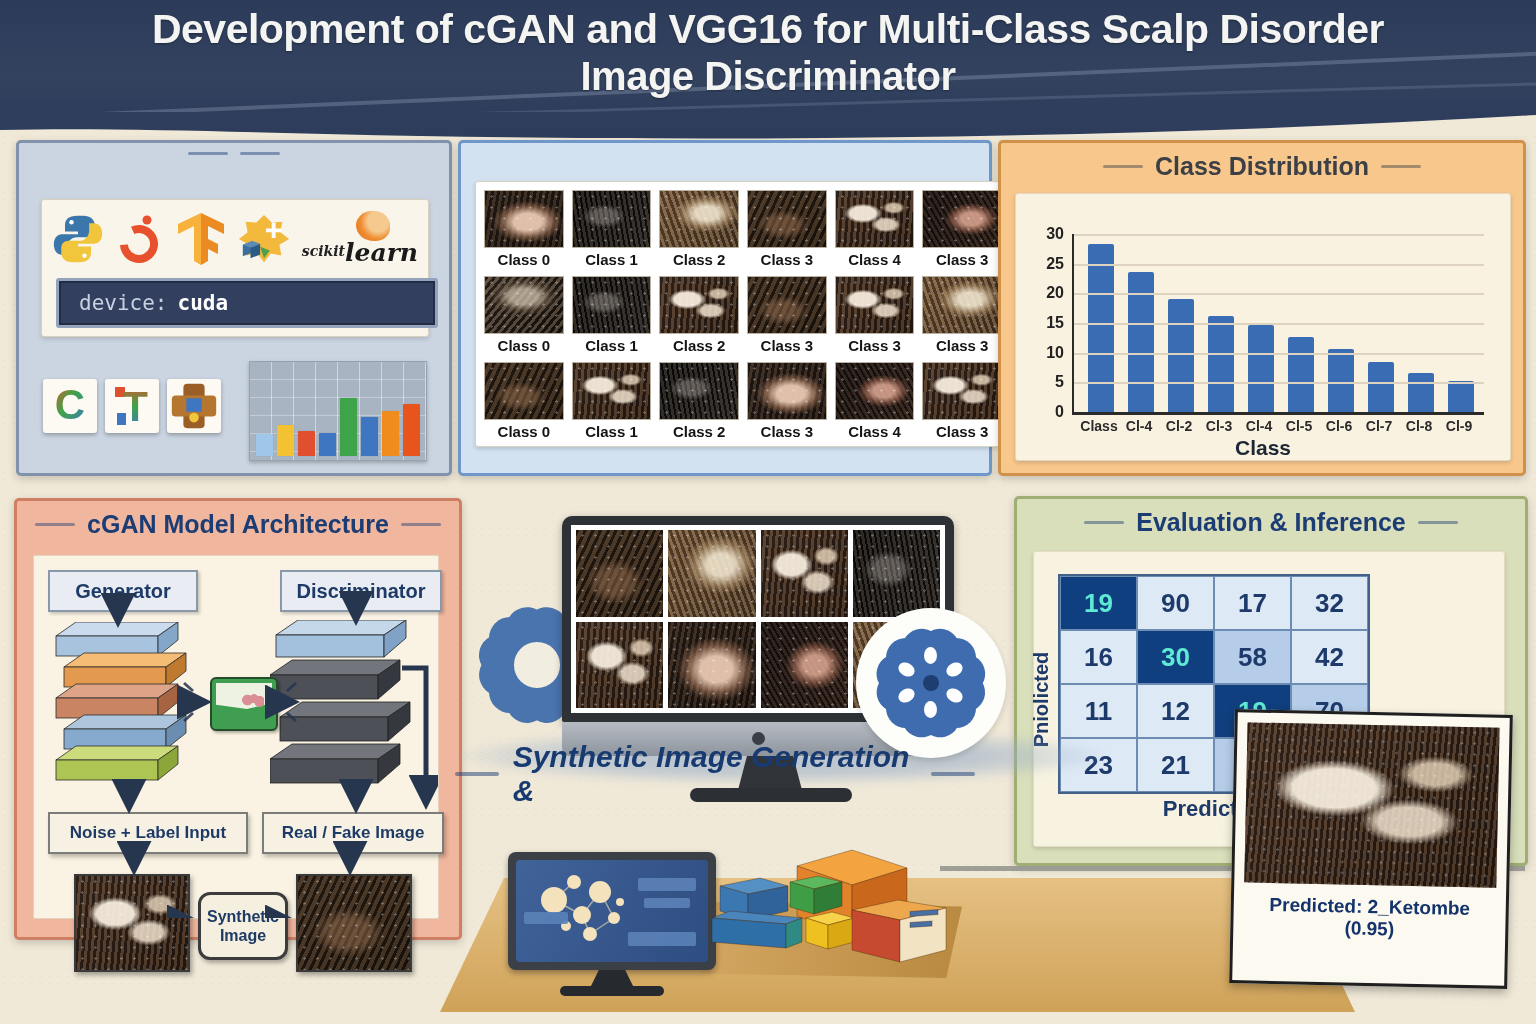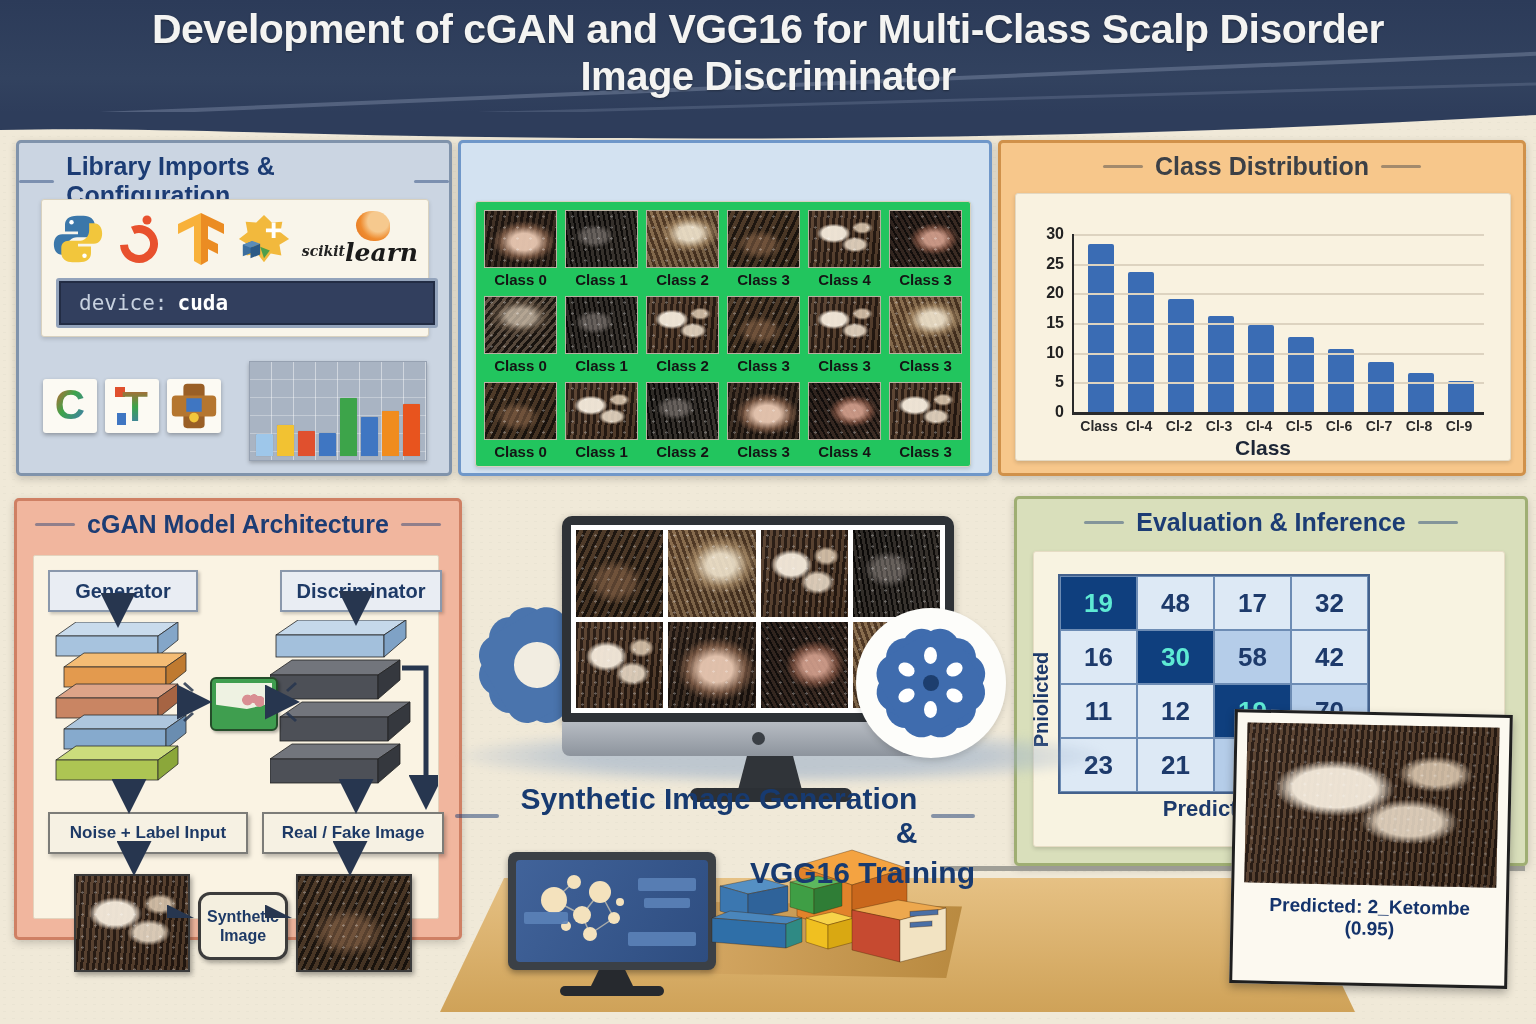--- a/index.html
+++ b/index.html
@@ -50,21 +50,21 @@
   .plus-svg{display:block;}
   .mini-chart{position:absolute;left:230px;top:218px;width:176px;height:98px;background:#a9b4c3;
               border:1px solid #96a1b1;box-shadow:0 2px 4px rgba(0,0,0,.25);
               background-image:repeating-linear-gradient(to right,transparent 0 21px,rgba(255,255,255,.45) 21px 22px),
                                repeating-linear-gradient(to bottom,transparent 0 17px,rgba(255,255,255,.3) 17px 18px);}
   .mini-bars{position:absolute;left:6px;right:6px;bottom:4px;display:flex;align-items:flex-end;gap:4px;}
   .mbar{width:17px;border-radius:1px 1px 0 0;box-shadow:0 0 1px rgba(0,0,0,.3);}
 
   
   .p-ds{left:458px;top:140px;width:528px;height:330px;background:#d3e2f1;border:3px solid #6f97c9;color:#1c3c74;}
-  .ds-card{left:14px;top:58px;width:494px;height:264px;background:#22c55e;}
+  .ds-card{left:14px;top:38px;width:494px;height:264px;background:#ffffff;padding-left:40px;}
   .ds-grid{position:absolute;inset:8px;display:grid;grid-template-columns:repeat(6,1fr);
            grid-auto-rows:auto;column-gap:8px;row-gap:6px;}
   .ds-cell{display:flex;flex-direction:column;}
   .ds-cell .scalp{height:56px;border:1px solid #b9b2a2;}
   .ds-label{height:22px;display:flex;align-items:center;justify-content:center;
             font-weight:bold;font-size:15px;color:#141414;}
 
   
   .scalp{position:relative;overflow:hidden;background-color:#241a12;}
   .scalp::before{content:"";position:absolute;inset:0;opacity:.45;
@@ -168,21 +168,21 @@
   .gear-circle{position:absolute;left:856px;top:608px;width:150px;height:150px;background:#fdfdfa;
                border-radius:50%;z-index:3;box-shadow:0 3px 6px rgba(0,0,0,.15);}
   .gearR{left:16px;top:16px;width:118px;height:118px;--gc:#3f6cae;}
   .gdot{position:absolute;width:13px;height:17px;background:#fff;border-radius:50%;
         left:68px;top:66px;}
   .gd1{transform:translate(0,-27px);} .gd2{transform:translate(24px,-13px) rotate(62deg);}
   .gd3{transform:translate(24px,13px) rotate(118deg);} .gd4{transform:translate(0,27px);}
   .gd5{transform:translate(-24px,13px) rotate(62deg);} .gd6{transform:translate(-24px,-13px) rotate(118deg);}
   .gdc{position:absolute;left:67px;top:67px;width:16px;height:16px;background:#1d3e6e;border-radius:50%;}
 
-  .train-head{position:absolute;left:455px;top:782px;width:520px;text-align:right;z-index:4;color:#173a70;}
+  .train-head{position:absolute;left:455px;top:740px;width:520px;text-align:left;z-index:4;color:#173a70;font-style:italic;}
   .train-l1{display:flex;align-items:center;justify-content:center;gap:14px;
             font-weight:bold;font-size:30px;}
   .tdash{width:46px;height:4px;background:#1c3c74;opacity:.5;border-radius:2px;}
   .train-l2{font-weight:bold;font-size:30px;margin-top:6px;}
 
   .mat{position:absolute;left:440px;top:878px;width:915px;height:134px;z-index:0;
        clip-path:polygon(7% 0,93% 0,100% 100%,0 100%);
        background:linear-gradient(180deg,#e6c184,#cfa258);}
   .table-line{position:absolute;left:940px;top:866px;width:585px;height:5px;background:#92928c;opacity:.85;z-index:1;}
   .lap-frame{position:absolute;left:508px;top:852px;width:208px;height:118px;background:#3b4046;
@@ -209,21 +209,20 @@
       <span class="l2">Image Discriminator</span>
     </div>
   </div>
   <svg class="header-wave" viewBox="0 0 1536 30" preserveAspectRatio="none">
     <path d="M0,0 H1536 V3 C1150,26 760,30 420,24 C260,21 120,15 0,18 Z" fill="#2e3d5b"></path>
   </svg>
 
   <div class="panel p-lib">
     <div class="ptitle">
       <span class="pdash"></span>
-      <span>Library Imports &amp; Configuration</span>
       <span class="pdash"></span>
     </div>
     <div class="card" style="left:22px;top:56px;width:386px;height:136px;">
       <div class="icons-row">
         <svg width="52" height="56" viewBox="0 0 56 56">
           <path fill="#3b77aa" d="M27 3c-9 0-13 4-13 10v7h14v3H11c-6 0-9 5-9 11s3 11 9 11h5v-8c0-6 5-11 11-11h11c5 0 8-3 8-8v-5c0-6-5-10-12-10z"></path>
           <path fill="#f2c63c" d="M29 53c9 0 13-4 13-10v-7H28v-3h17c6 0 9-5 9-11s-3-11-9-11h-5v8c0 6-5 11-11 11H18c-5 0-8 3-8 8v5c0 6 5 10 12 10z"></path>
           <circle cx="21" cy="10" r="2.4" fill="#fff"></circle>
             <circle cx="35" cy="46" r="2.4" fill="#fff"></circle>
         </svg>
@@ -523,21 +522,21 @@
 
   <div class="panel p-eval">
     <div class="ptitle">
       <span class="pdash"></span>
       <span>Evaluation &amp; Inference</span>
       <span class="pdash"></span>
     </div>
     <div class="card eval-card">
       <div class="mx">
           <div class="mx-cell mx-dark" style="background: rgb(15, 63, 126);">19</div>
-          <div class="mx-cell" style="background: rgb(221, 233, 245);">48</div>
+          <div class="mx-cell" style="background: rgb(221, 233, 245);">90</div>
           <div class="mx-cell" style="background: rgb(221, 233, 245);">17</div>
           <div class="mx-cell" style="background: rgb(221, 233, 245);">32</div>
           <div class="mx-cell" style="background: rgb(221, 233, 245);">16</div>
           <div class="mx-cell mx-dark" style="background: rgb(15, 63, 126);">30</div>
           <div class="mx-cell" style="background: rgb(181, 205, 233);">58</div>
           <div class="mx-cell" style="background: rgb(221, 233, 245);">42</div>
           <div class="mx-cell" style="background: rgb(221, 233, 245);">11</div>
           <div class="mx-cell" style="background: rgb(221, 233, 245);">12</div>
           <div class="mx-cell mx-dark" style="background: rgb(15, 63, 126);">19</div>
           <div class="mx-cell" style="background: rgb(181, 205, 233);">70</div>
@@ -596,21 +595,20 @@
     <div class="gdot gd6"></div>
     <div class="gdc"></div>
   </div>
 
   <div class="train-head">
     <div class="train-l1">
       <span class="tdash"></span>
       <span>Synthetic Image Generation &amp;</span>
       <span class="tdash"></span>
     </div>
-    <div class="train-l2">VGG16 Training</div>
   </div>
 
   <div class="mat"></div>
   <div class="table-line"></div>
   <div class="lap-frame">
     <div class="lap-screen">
       <svg width="192" height="102" viewBox="0 0 192 102">
         <g stroke="rgba(244,226,189,.6)" stroke-width="1.5">
           <line x1="38" y1="40" x2="58" y2="22"></line>
             <line x1="38" y1="40" x2="66" y2="55"></line>

